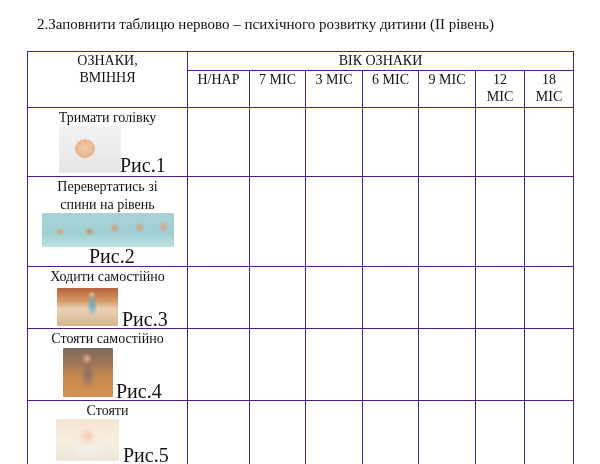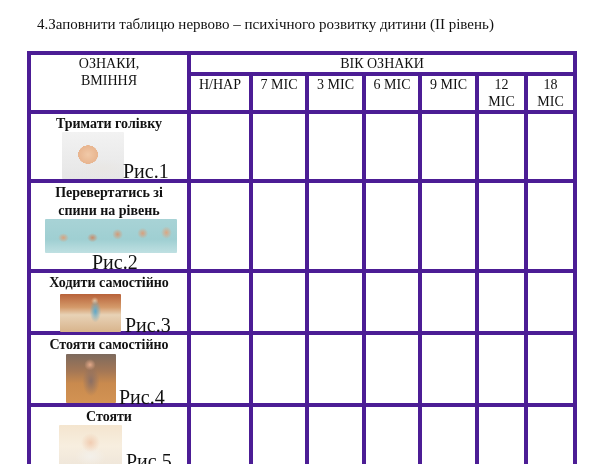--- a/index.html
+++ b/index.html
@@ -1,25 +1,25 @@
 <!DOCTYPE html>
 <html><head>
 <meta charset="utf-8">
 <style>
   html, body { margin:0; padding:0; background:#ffffff; }
   body { width:600px; height:464px; overflow:hidden; position:relative;
          font-family:"Liberation Serif", "DejaVu Serif", serif; color:#111; }
   .title { position:absolute; left:37px; top:16px; font-size:15px; white-space:nowrap; }
   .tbl { position:absolute; left:27px; top:51px; border-collapse:collapse; table-layout:fixed; }
-  .tbl td, .tbl th { border:4px solid #4c1d95; padding:0; font-weight:normal; font-size:14px;
+  .tbl td, .tbl th { border:1px solid #4c1d95; padding:0; font-weight:normal; font-size:14px;
                      text-align:center; vertical-align:top; line-height:17px;margin-top:20px; }
   .hdr-main { height:18px; }
   .hdr-sub { height:36px; }
   .skill { position:relative; }
-  .skill-label { display:block; padding-top:1px;font-weight:bold; }
+  .skill-label { display:block; padding-top:1px; }
   .pic { position:absolute; border-radius:1px; }
   .cap { position:absolute; font-size:20px; white-space:nowrap; }
   
   .pic1 { background:
       radial-gradient(ellipse 14px 13px at 42% 48%, #f1c9a8 0%, #e8b58f 70%, transparent 72%),
       radial-gradient(ellipse 30px 12px at 65% 78%, #e9e7e4 0%, transparent 80%),
       linear-gradient(180deg,#f2f2f2,#e6e6e6); }
   .pic2 { background:
       radial-gradient(ellipse 6px 5px at 14% 55%, #d9a27d 0%, transparent 90%),
       radial-gradient(ellipse 6px 5px at 36% 55%, #c98c6a 0%, transparent 90%),
@@ -36,21 +36,21 @@
       radial-gradient(ellipse 6px 6px at 48% 22%, #e2a98a 0%, transparent 95%),
       linear-gradient(180deg,#7d6a5e 0%,#a47755 35%,#c98a4e 60%,#d39353 100%); }
   .pic5 { background:
       radial-gradient(ellipse 10px 10px at 50% 42%, #f1cdb2 0%, transparent 95%),
       radial-gradient(ellipse 16px 10px at 50% 75%, #f3f0ea 0%, transparent 95%),
       linear-gradient(180deg,#f4e5cf 0%,#f7eedf 50%,#efe6da 100%); }
 </style>
 </head>
 <body>
 
-<div class="title">4.Заповнити таблицю нервово – психічного розвитку дитини (ІІ рівень)</div>
+<div class="title">2.Заповнити таблицю нервово – психічного розвитку дитини (ІІ рівень)</div>
 
 <table class="tbl">
   <colgroup>
     <col style="width:160px">
       <col style="width:62px">
       <col style="width:56px">
       <col style="width:57px">
     <col style="width:56px">
       <col style="width:57px">
       <col style="width:49px">

